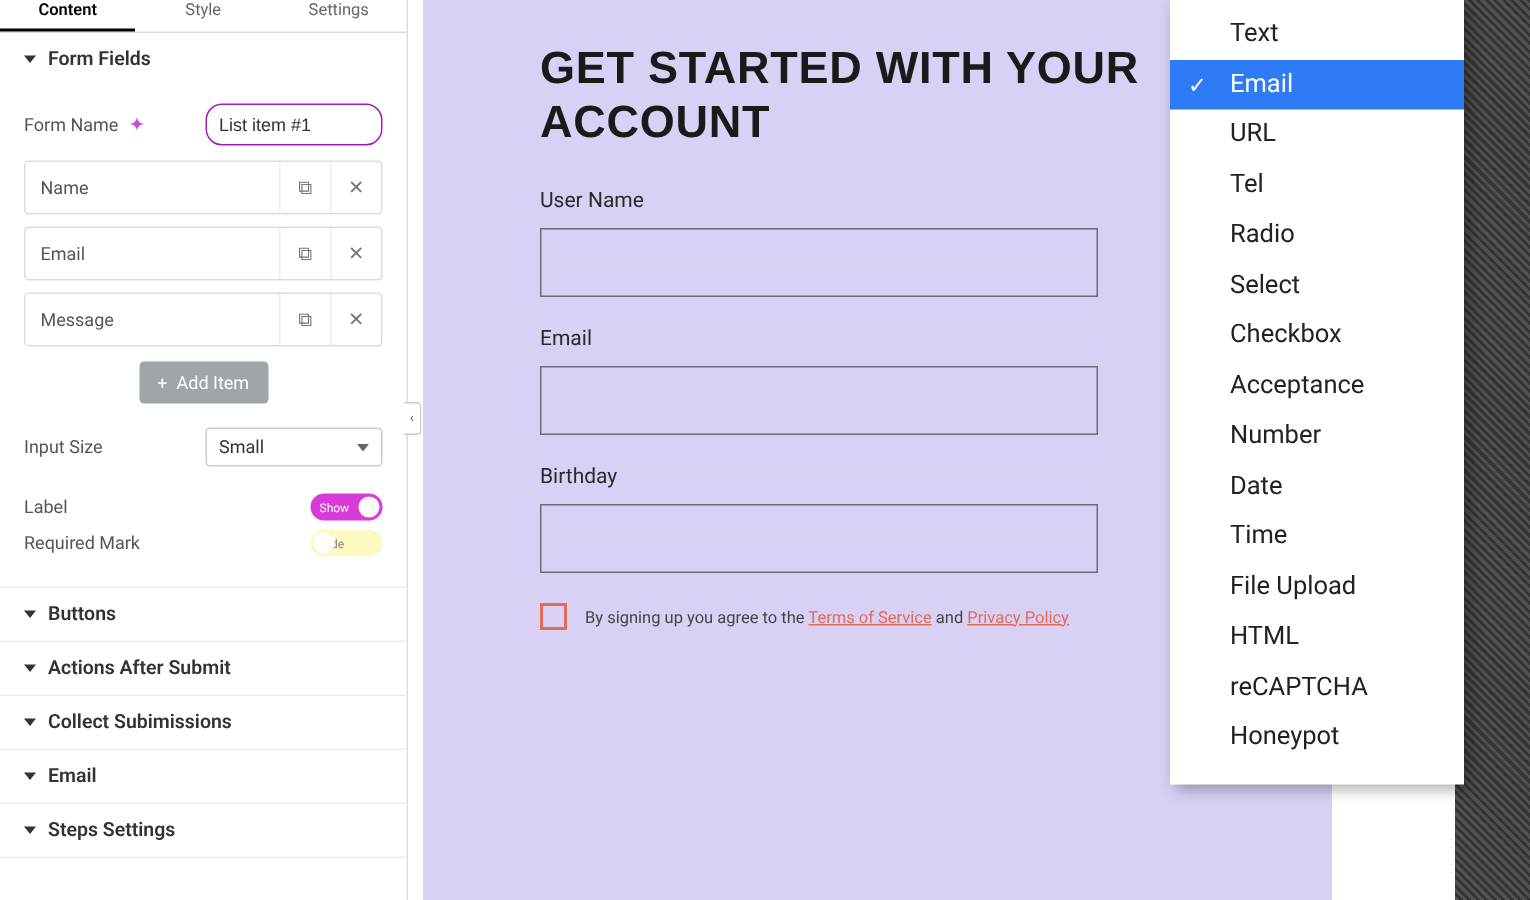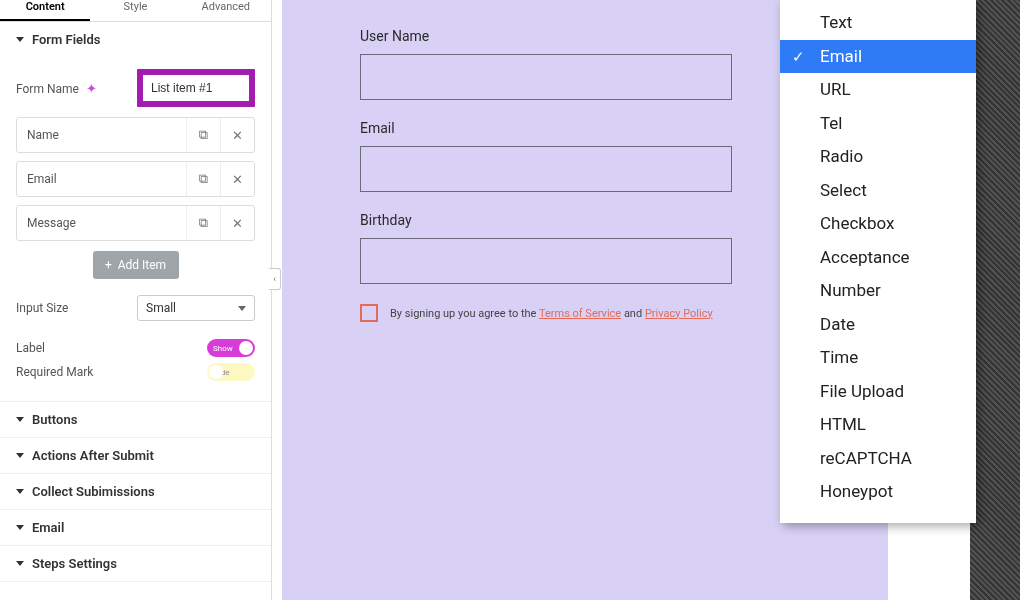--- a/index.html
+++ b/index.html
@@ -67,22 +67,22 @@
   .row-label {
     font-size: 12px;
     color: #555;
   }
   .sparkle {
     color: #c84bd6;
     font-size: 13px;
     margin-left: 4px;
   }
   .text-input {
-    border: 6px solid #a21caf;
-    border-radius: 1px;
+    border: 1px solid #a21caf;
+    border-radius: 11px;
     padding: 6px 8px;
     font-size: 12px;
     width: 118px;
     color: #333;
     background: #fff;
   }
   .field-list {
     margin-top: 10px;
   }
   .field-row {
@@ -277,21 +277,21 @@
 </style>
 </head>
 <body>
 
 <div class="right-bg"></div>
 
 <div class="sidebar">
   <div class="tabs">
     <div class="tab active">Content</div>
     <div class="tab">Style</div>
-    <div class="tab">Advanced</div>
+    <div class="tab">Settings</div>
   </div>
 
   <div class="section">
     <div class="section-header">
       <span class="caret"></span>
       <span>Form Fields</span>
     </div>
     <div class="section-body">
 
       <div class="row">
@@ -394,20 +394,21 @@
         <span>Steps Settings</span>
       </div>
     </div>
 </div>
 
 <div class="collapse-handle">
   <span>‹</span>
 </div>
 
 <div class="canvas">
+  <div class="form-title">GET STARTED WITH YOUR ACCOUNT</div>
 
   <div class="form-field">
     <label class="form-label">User Name</label>
     <div class="form-input"></div>
   </div>
 
   <div class="form-field">
     <label class="form-label">Email</label>
     <div class="form-input"></div>
   </div>

